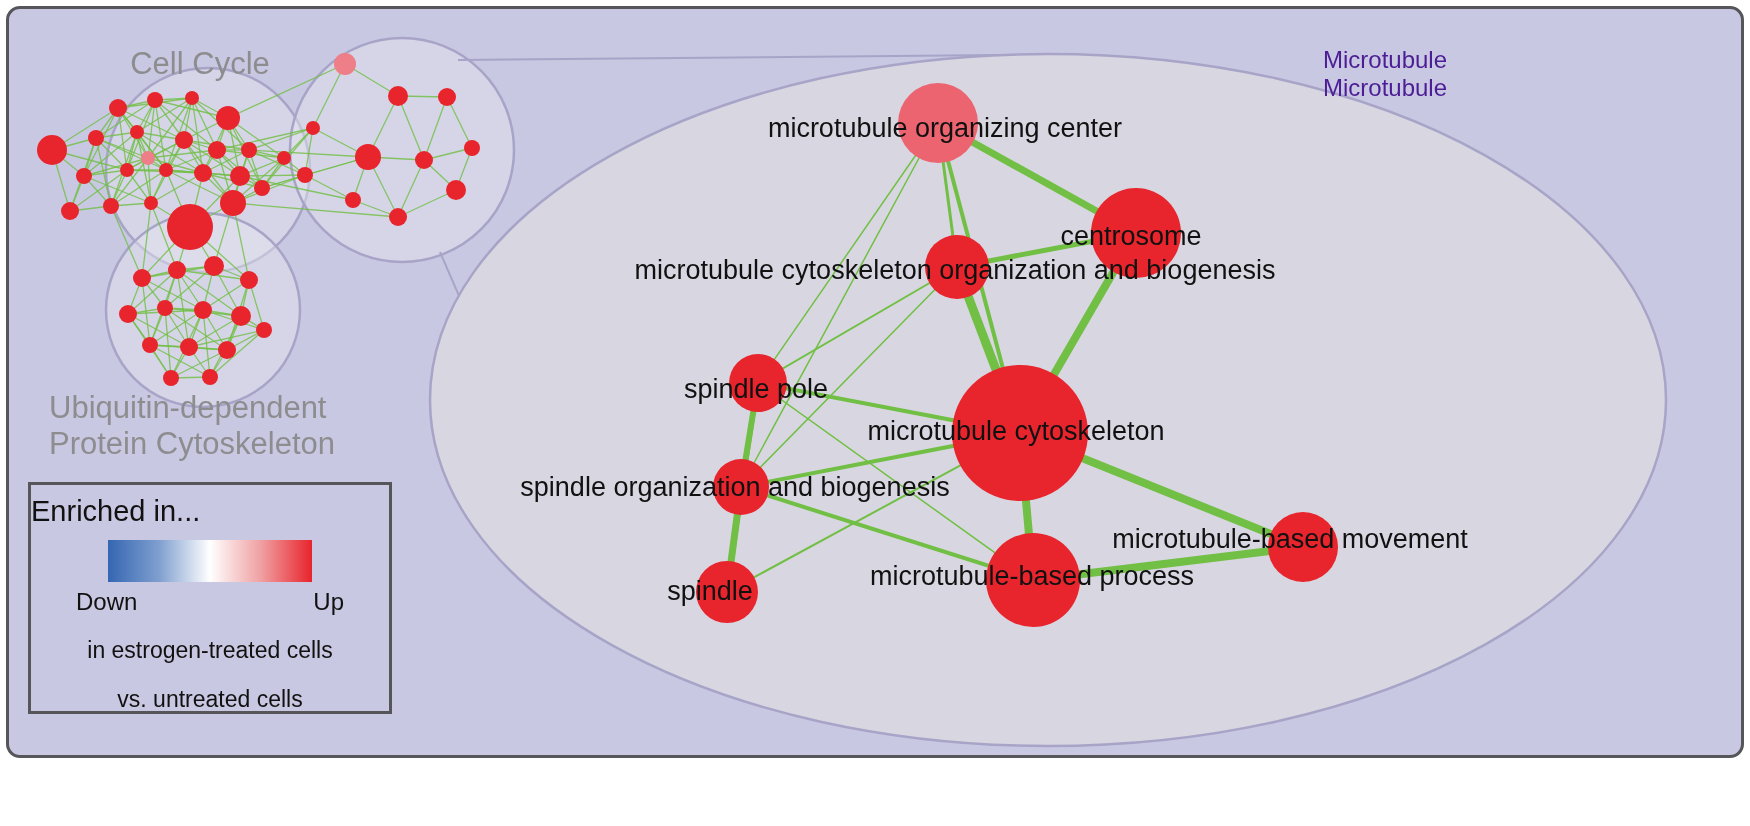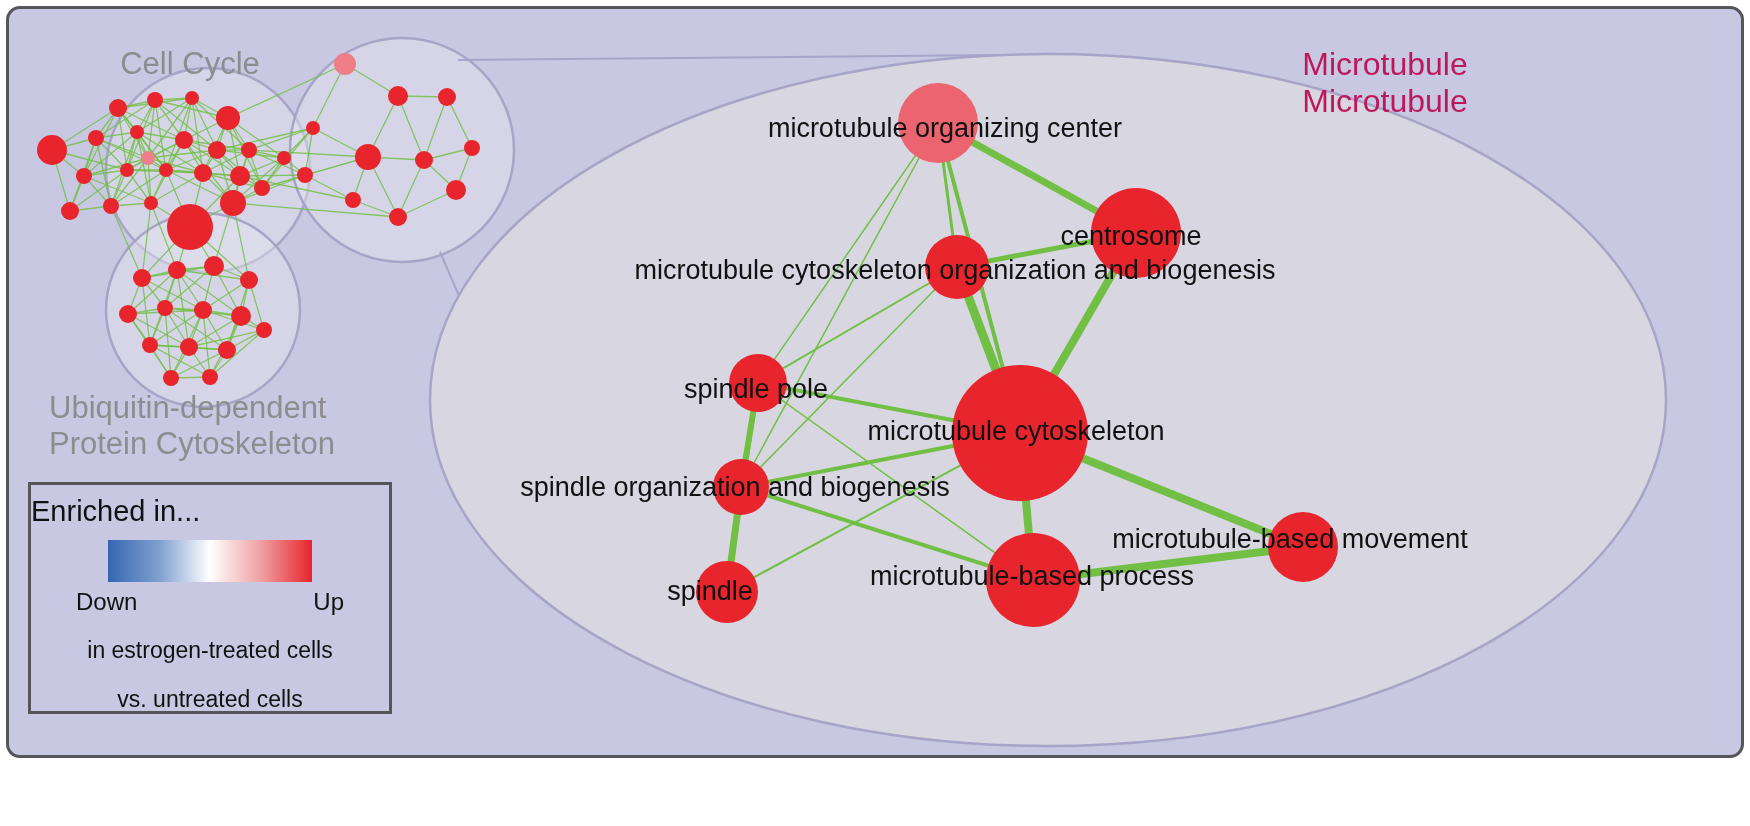--- a/index.html
+++ b/index.html
@@ -8,21 +8,21 @@
     font-family:"Liberation Sans",sans-serif;overflow:hidden;
   }
   .panel{
     position:absolute;left:6px;top:6px;width:1738px;height:752px;
     box-sizing:border-box;border:3px solid #55555a;border-radius:14px;
   }
   svg.net{position:absolute;left:0;top:0;}
   svg text{font-family:"Liberation Sans",sans-serif;}
   .lbl{position:absolute;line-height:1.15;}
   .gray{color:#8d8d90;font-size:31px;}
-  .black{color:#be185d;font-size:32px;}
+  .black{color:#4c1d95;font-size:24px;}
   .center{transform:translateX(-50%);text-align:center;white-space:nowrap;}
   .legend{
     position:absolute;left:28px;top:482px;width:364px;height:232px;
     box-sizing:border-box;border:3px solid #55555a;color:#111;
   }
   .legend-title{margin-top:10px;text-align:left;font-size:29px;}
   .legend-bar{width:204px;height:42px;margin:12px auto 0 auto;}
   .legend-row{
     width:268px;margin:6px auto 0 auto;display:flex;
     justify-content:space-between;font-size:24px;
@@ -338,21 +338,21 @@
       <text x="1131" y="238" text-anchor="middle" dominant-baseline="middle" font-size="27" fill="#111111">centrosome</text>
       <text x="955" y="272" text-anchor="middle" dominant-baseline="middle" font-size="27" fill="#111111">microtubule cytoskeleton organization and biogenesis</text>
       <text x="756" y="391" text-anchor="middle" dominant-baseline="middle" font-size="27" fill="#111111">spindle pole</text>
       <text x="1016" y="433" text-anchor="middle" dominant-baseline="middle" font-size="27" fill="#111111">microtubule cytoskeleton</text>
       <text x="735" y="489" text-anchor="middle" dominant-baseline="middle" font-size="27" fill="#111111">spindle organization and biogenesis</text>
       <text x="1290" y="541" text-anchor="middle" dominant-baseline="middle" font-size="27" fill="#111111">microtubule-based movement</text>
       <text x="710" y="593" text-anchor="middle" dominant-baseline="middle" font-size="27" fill="#111111">spindle</text>
       <text x="1032" y="578" text-anchor="middle" dominant-baseline="middle" font-size="27" fill="#111111">microtubule-based process</text>
     </svg>
 
-  <div class="lbl gray center" style="left:190px;top:46px">Cell Cycle</div>
+  <div class="lbl gray center" style="left:200px;top:46px">Cell Cycle</div>
 
   <div class="lbl gray" style="left:49px;top:390px">
     <div>Ubiquitin-dependent</div>
     <div>Protein Cytoskeleton</div>
   </div>
 
   <div class="lbl black center" style="left:1385px;top:46px">
     <div>Microtubule</div>
     <div>Microtubule</div>
   </div>

